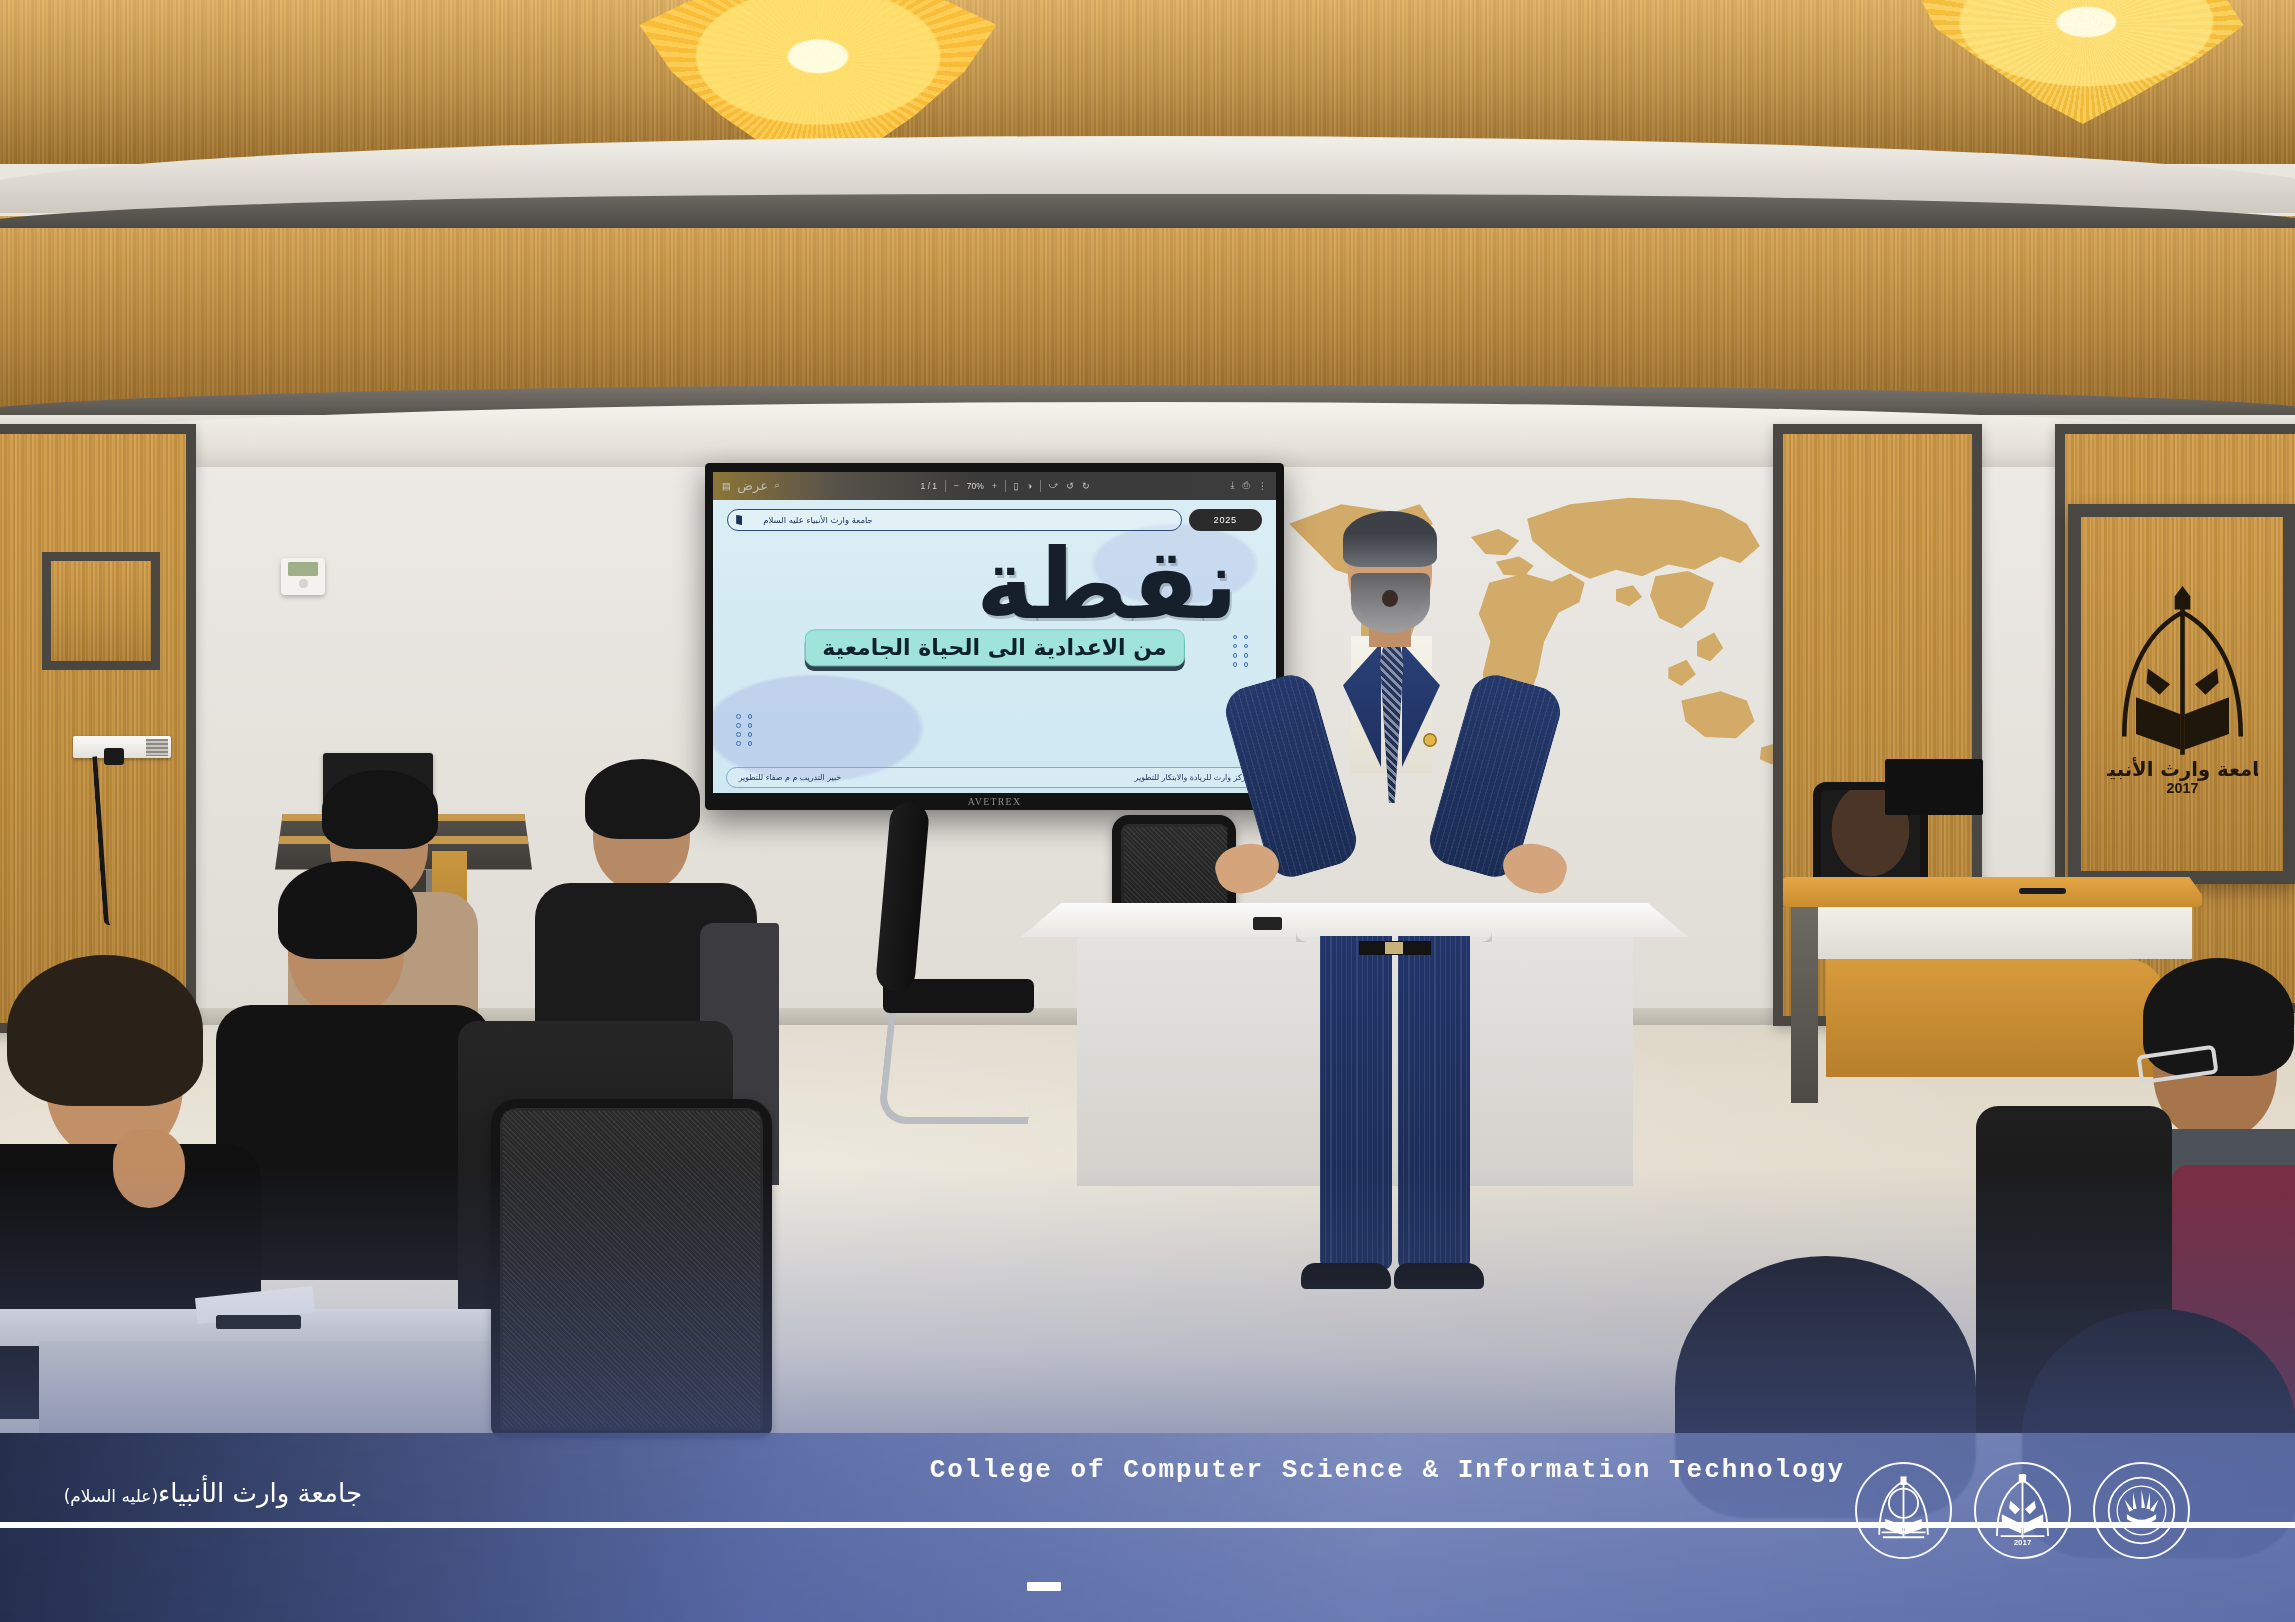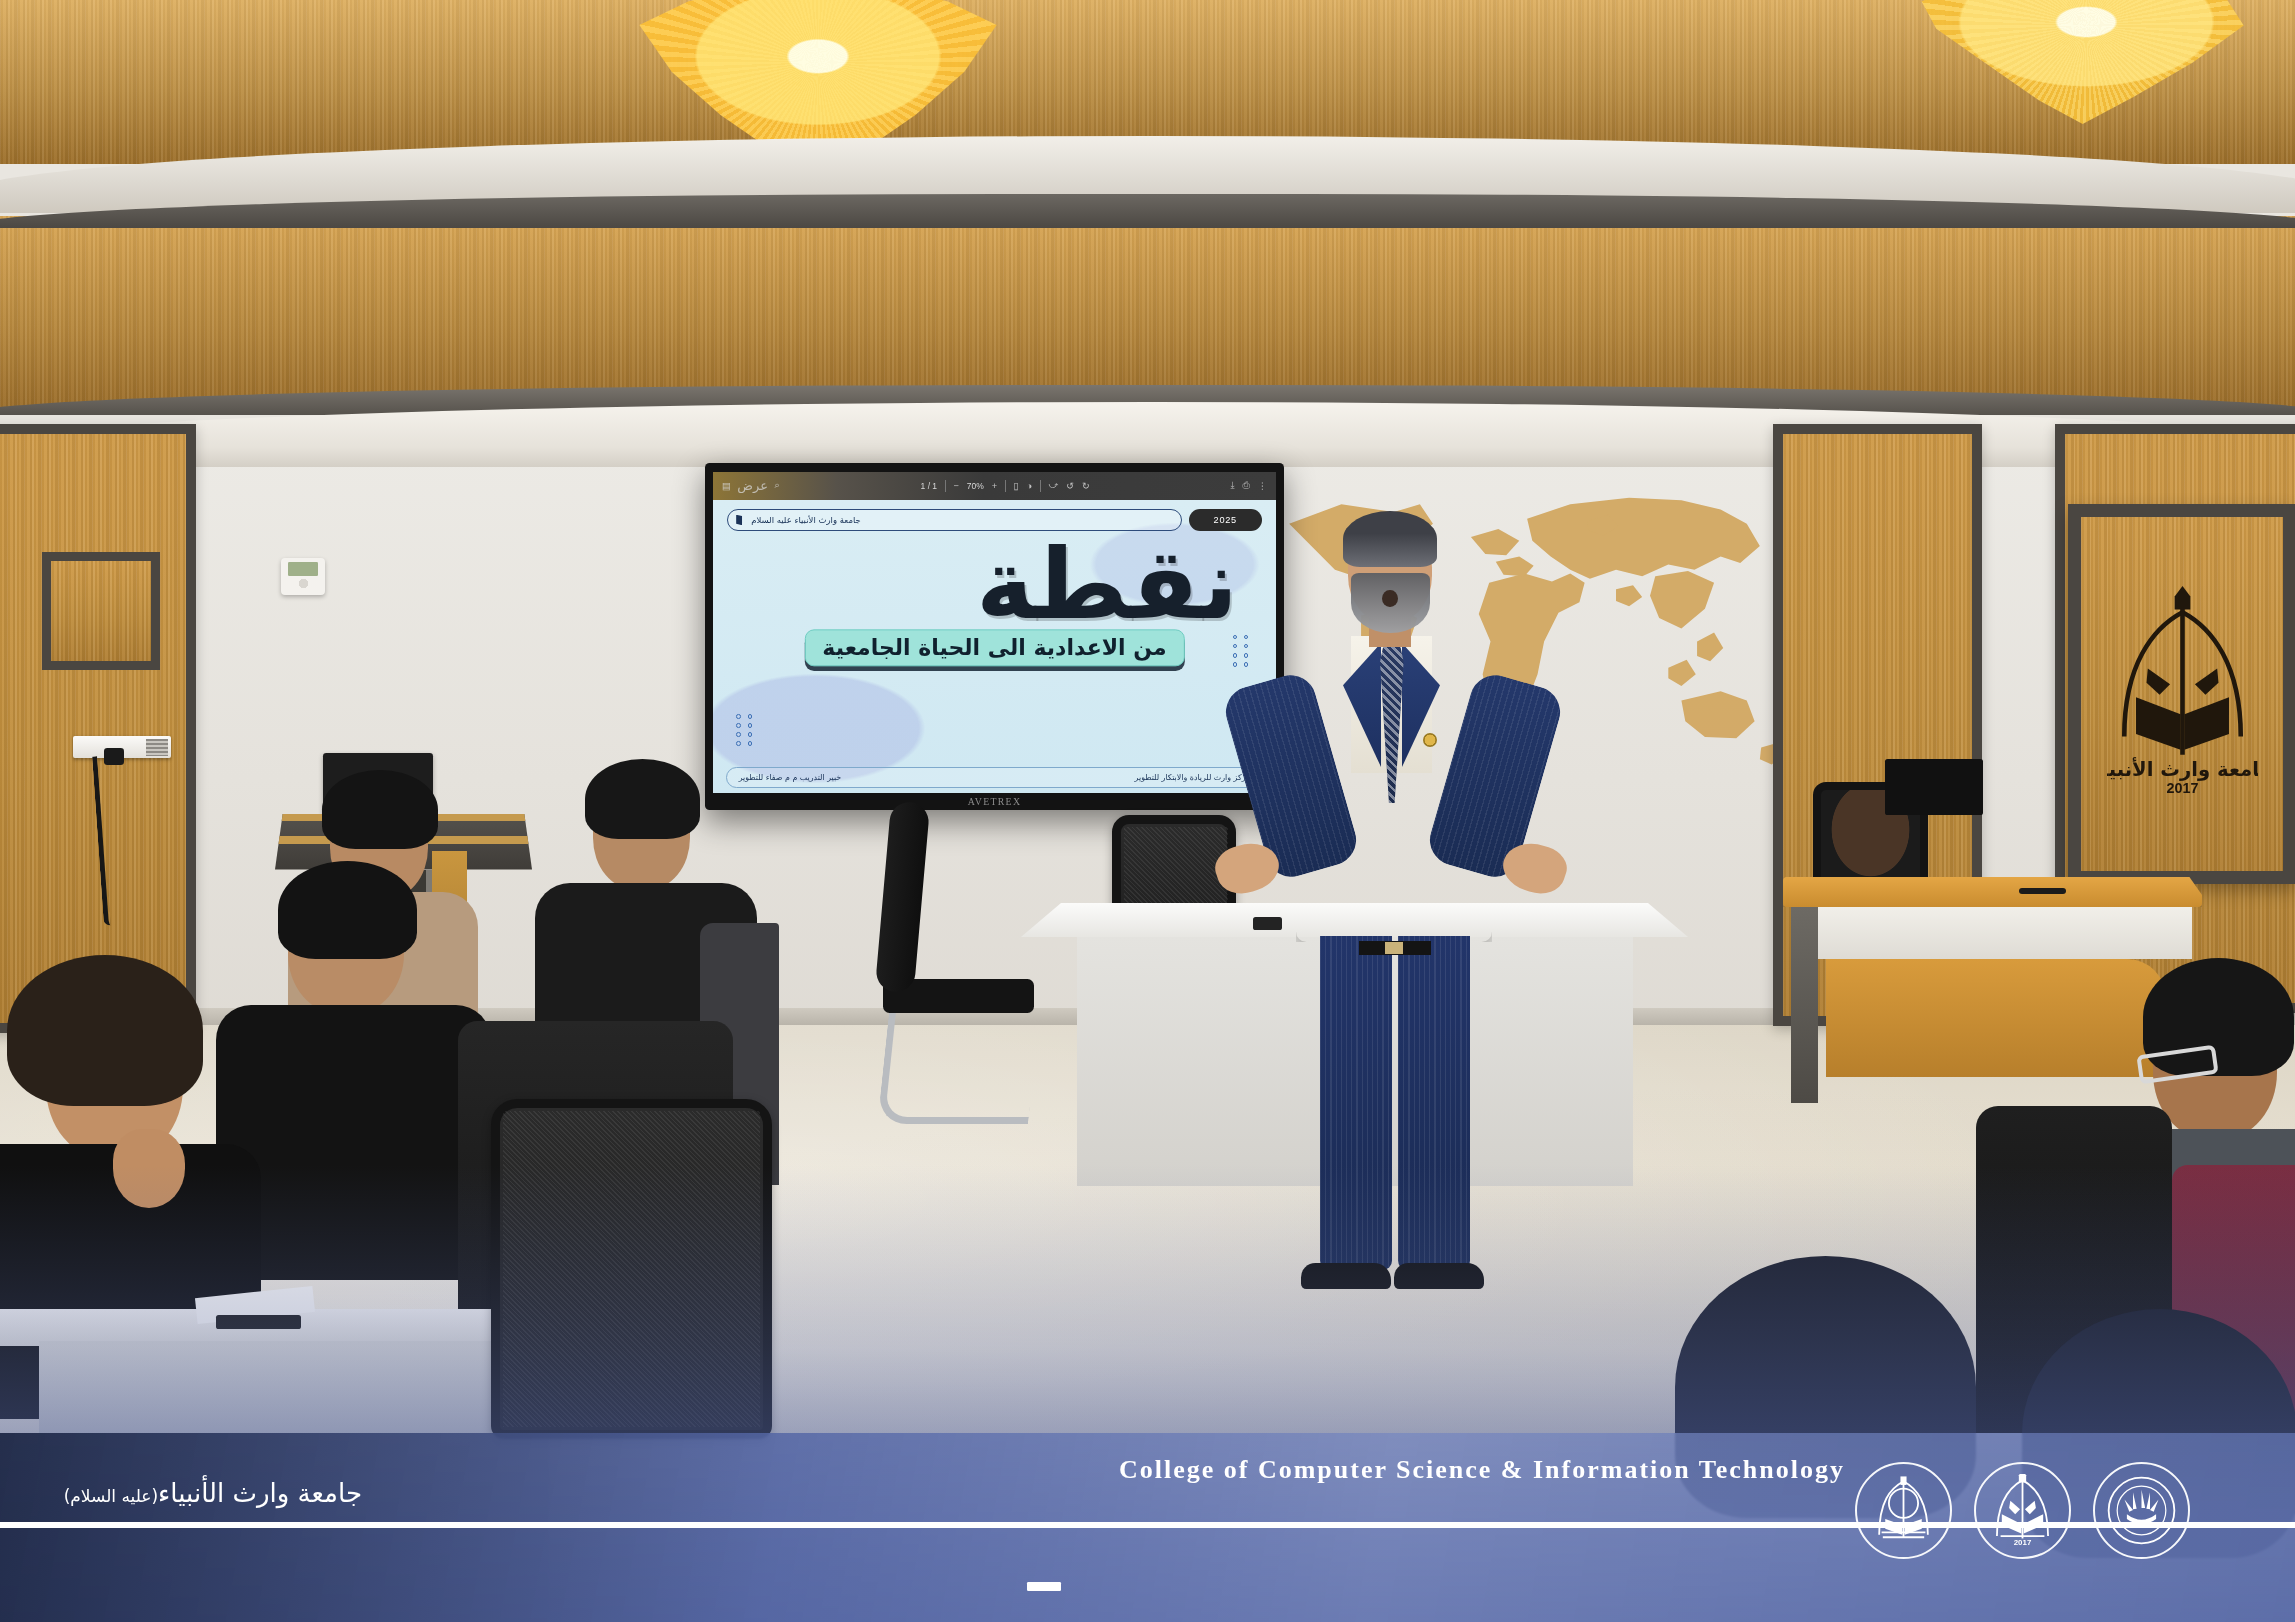--- a/index.html
+++ b/index.html
@@ -175,21 +175,21 @@
     background:
       radial-gradient(ellipse at 18% 78%, rgba(176,190,230,.55) 0 16%, transparent 17%),
       radial-gradient(ellipse at 82% 22%, rgba(176,190,230,.40) 0 12%, transparent 13%),
       linear-gradient(180deg,#d9edf4,#cfe8f2);
     padding:9.2px 14.4px 7.9px 14.4px;
     overflow:hidden;
   }
   .slide-head{ display:flex; align-items:center; gap:6.5px; }
   .slide-head .pill{
     flex:1; height:22px; border:1.3px solid #2d4b7a; border-radius:11px;
-    display:flex; align-items:center; gap:2px; padding:0 7.9px;
+    display:flex; align-items:center; gap:14px; padding:0 7.9px;
     background:rgba(255,255,255,.25);
   }
   .slide-head .bookicon{ width:13px; height:10.5px; background:#1c3358;
     clip-path:polygon(0 0,45% 12%,45% 100%,0 88%,0 0);
     position:relative; }
   .slide-head .bookicon::after{ content:""; position:absolute; left:55%; top:12%;
     width:45%; height:88%; background:#1c3358;
     clip-path:polygon(0 0,100% 12%,100% 100%,0 88%); }
   .slide-head .uni{ font-size:8.5px; color:#173055; direction:rtl;
     font-family:"DejaVu Sans", sans-serif; }
@@ -496,21 +496,21 @@
   .banner-center{
     position:absolute; left:1073px; top:13px; width:772px;
     display:flex; flex-direction:column; align-items:flex-end;
   }
   .banner-ar{
     color:#fff; font-size:38px; direction:rtl; letter-spacing:0.7px;
     font-family:"DejaVu Sans", sans-serif; white-space:nowrap;
   }
   .banner-en{
     color:#fff; font-size:26px; letter-spacing:2px; margin-top:9.2px;
-    font-family:Liberation Serif, serif; font-weight:bold; white-space:nowrap;
+    font-family:Liberation Mono, monospace; font-weight:bold; white-space:nowrap;
   }
   .logos{
     position:absolute; right:105px; top:29px; display:flex; gap:22px; align-items:center;
   }
   .logo-circle{
     width:97px; height:97px; border-radius:50%;
     border:2.6px solid rgba(255,255,255,.95);
     display:flex; align-items:center; justify-content:center;
     position:relative;
   }

